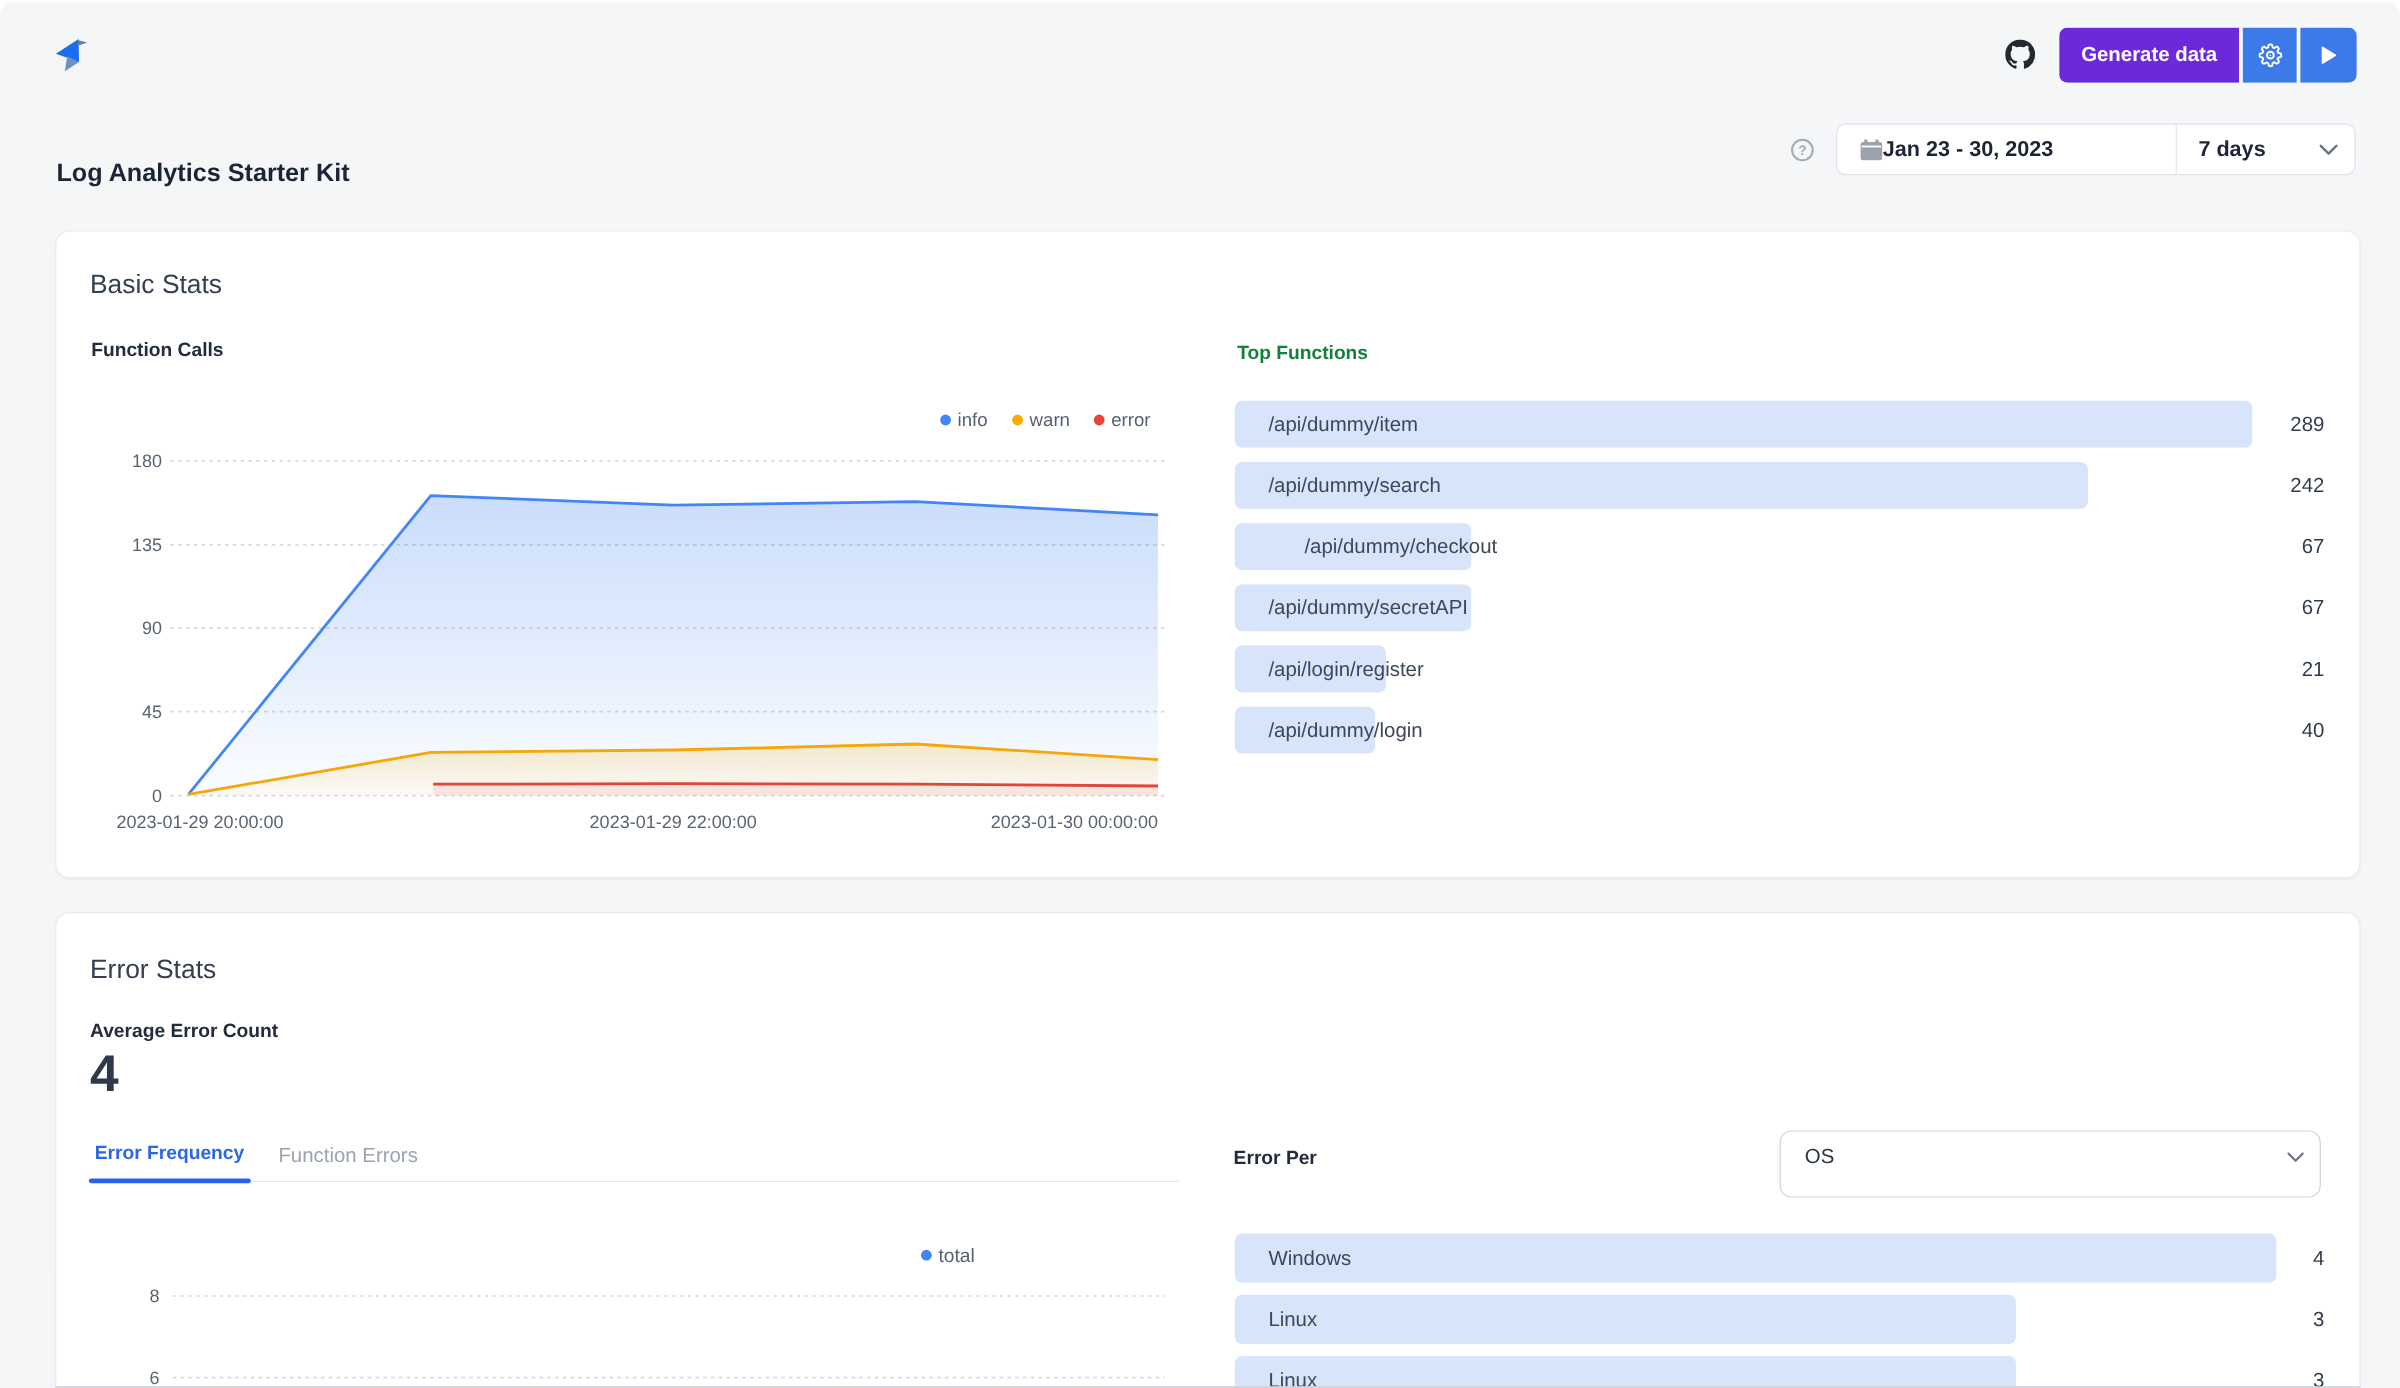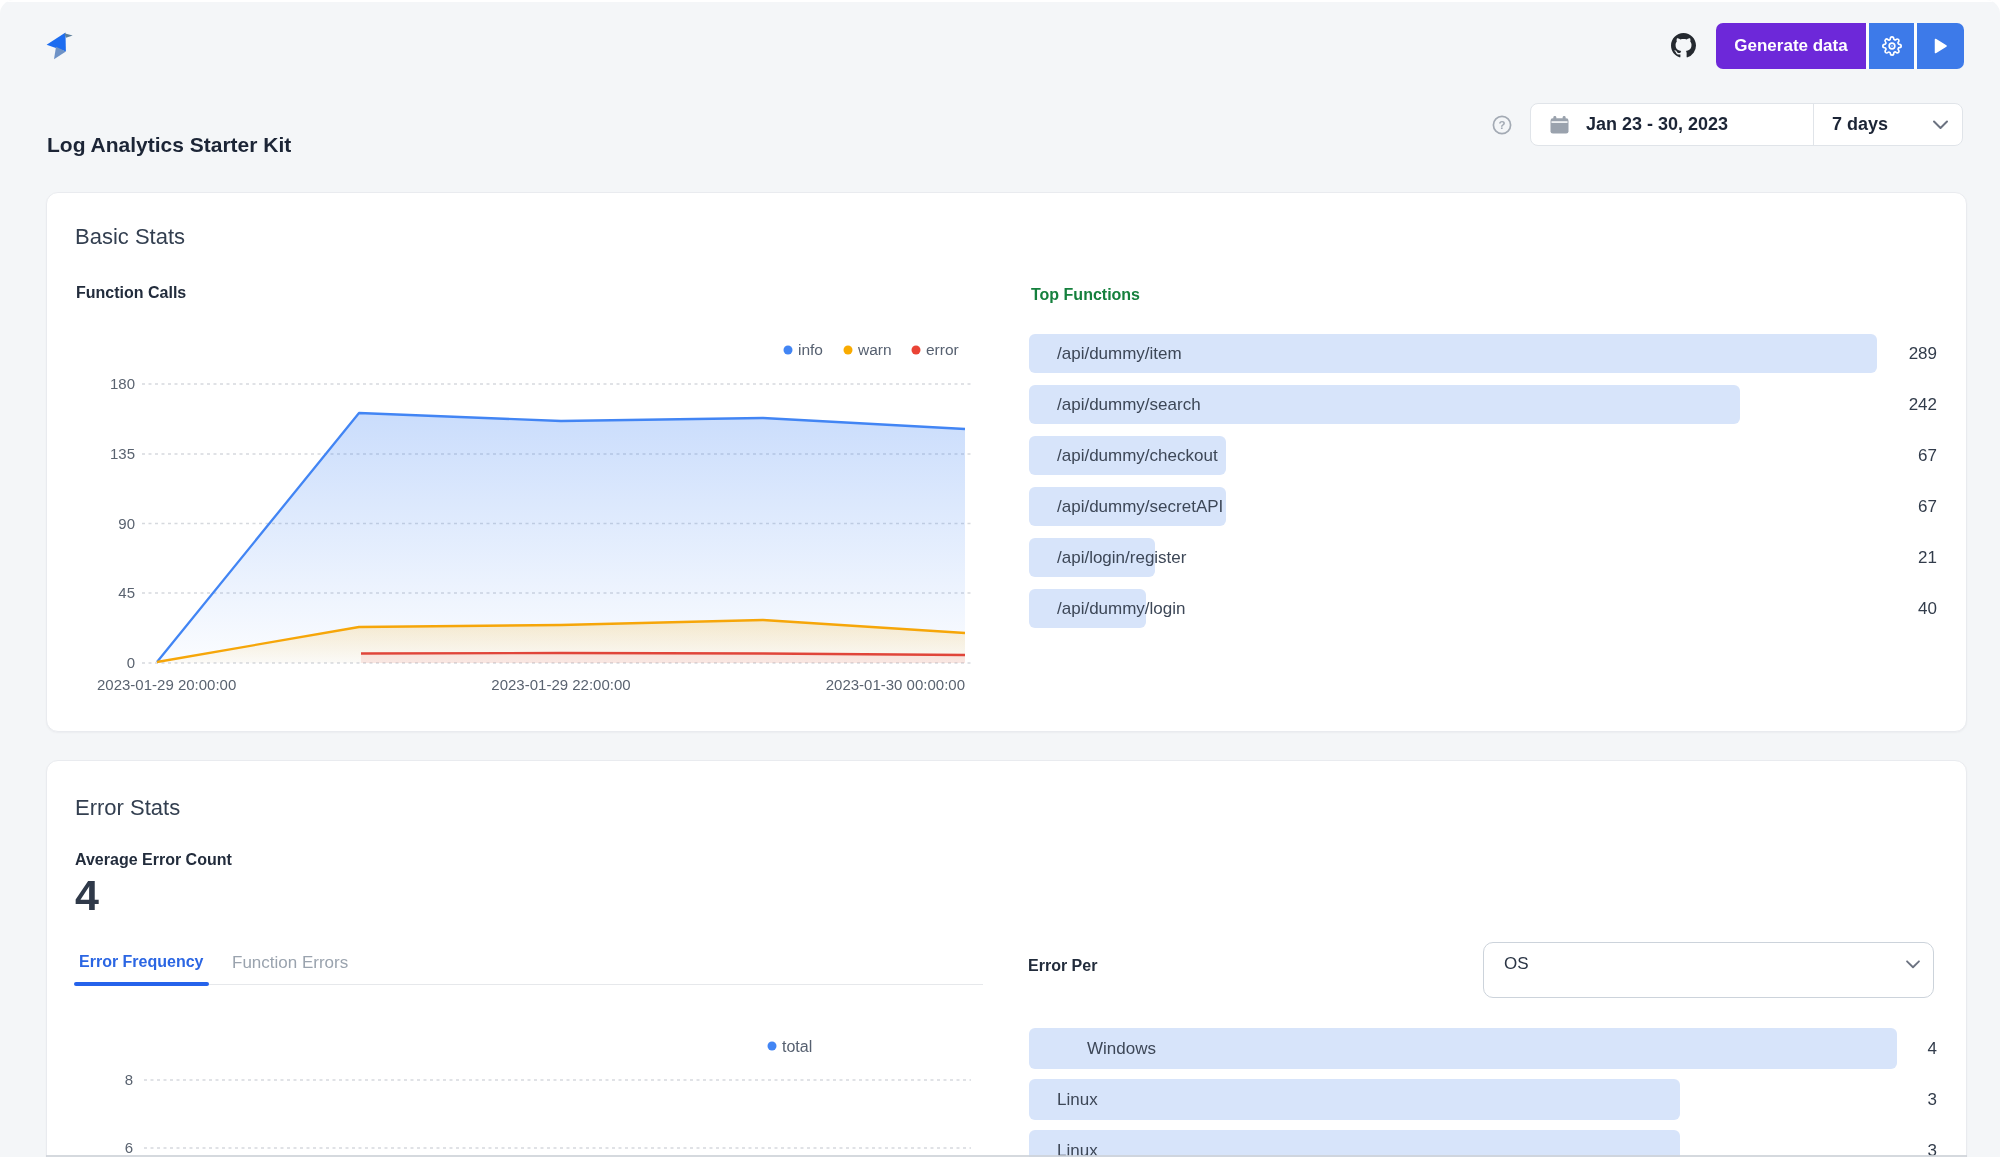--- a/index.html
+++ b/index.html
@@ -51,21 +51,21 @@
       <text x="10" y="14.3" font-size="11.5" font-weight="bold" fill="#a3aab4" text-anchor="middle" font-family="Liberation Sans, sans-serif">?</text>
     </svg>
 
   <div class="abs" style="left:1530px;top:103px;width:433px;height:43px;background:#fff;border:1px solid #e0e4e9;border-radius:8px;box-sizing:border-box;display:flex;align-items:center;">
     <svg style="margin-left:19px;" width="19" height="18" viewBox="0 0 20 19" fill="#9aa2ad">
       <rect x="0.5" y="2.5" width="19" height="16" rx="2.5"></rect>
       <rect x="3.6" y="0" width="3" height="5" rx="1.2"></rect>
       <rect x="13.4" y="0" width="3" height="5" rx="1.2"></rect>
       <rect x="1.5" y="5.6" width="17" height="1.6" fill="#ffffff"></rect>
     </svg>
-    <div style="margin-left:17px;font-size:18px;font-weight:bold;color:#1c2536;">Jan 23 - 30, 2023</div>
+    <div style="font-size:18px;font-weight:bold;color:#1c2536;">Jan 23 - 30, 2023</div>
     <div style="position:absolute;left:282px;top:0;width:1px;height:41px;background:#e0e4e9;"></div>
     <div style="position:absolute;left:301px;font-size:18px;font-weight:bold;color:#1c2536;">7 days</div>
     <svg style="position:absolute;left:401px;top:15px;" width="17" height="12" viewBox="0 0 17 12" fill="none" stroke="#6b7280" stroke-width="2" stroke-linecap="round" stroke-linejoin="round">
         <path d="M2 2.5 L8.5 9 L15 2.5"></path>
       </svg>
   </div>
 
   <div class="card" style="top:192px;height:540px;"></div>
   <div class="abs" style="left:75px;top:224px;font-size:22px;font-weight:500;color:#333f50;">Basic Stats</div>
   <div class="abs" style="left:76px;top:284px;font-size:16px;font-weight:bold;color:#222c3c;">Function Calls</div>
@@ -118,21 +118,21 @@
   </svg>
 
   <div class="abs" style="left:1031px;top:286px;font-size:16px;font-weight:bold;color:#15803d;">Top Functions</div>
   <div class="bar" style="left:1029px;top:334px;width:848px;"></div>
     <div class="barlabel" style="left:1029px;top:334px;">/api/dummy/item</div>
     <div class="barval" style="left:1877px;top:334px;">289</div>
   <div class="bar" style="left:1029px;top:385px;width:711px;"></div>
     <div class="barlabel" style="left:1029px;top:385px;">/api/dummy/search</div>
     <div class="barval" style="left:1877px;top:385px;">242</div>
   <div class="bar" style="left:1029px;top:436px;width:197px;"></div>
-    <div class="barlabel" style="left:1029px;top:436px;">/api/dummy/checkout</div>
+    <div class="barlabel" style="left:1059px;top:436px;">/api/dummy/checkout</div>
     <div class="barval" style="left:1877px;top:436px;">67</div>
   <div class="bar" style="left:1029px;top:487px;width:197px;"></div>
     <div class="barlabel" style="left:1029px;top:487px;">/api/dummy/secretAPI</div>
     <div class="barval" style="left:1877px;top:487px;">67</div>
   <div class="bar" style="left:1029px;top:538px;width:126px;"></div>
     <div class="barlabel" style="left:1029px;top:538px;">/api/login/register</div>
     <div class="barval" style="left:1877px;top:538px;">21</div>
   <div class="bar" style="left:1029px;top:589px;width:117px;"></div>
     <div class="barlabel" style="left:1029px;top:589px;">/api/dummy/login</div>
     <div class="barval" style="left:1877px;top:589px;">40</div>
@@ -162,21 +162,21 @@
 
   <div class="abs" style="left:1028px;top:957px;font-size:16px;font-weight:bold;color:#222c3c;">Error Per</div>
   <div class="abs" style="left:1483px;top:942px;width:451px;height:56px;background:#fff;border:1px solid #ccd3db;border-radius:10px;box-sizing:border-box;padding-left:28px;">
     <div style="position:absolute;left:20px;top:11px;font-size:17px;font-weight:500;color:#2a3444;">OS</div>
     <svg style="position:absolute;left:421px;top:16px;" width="16" height="11" viewBox="0 0 17 12" fill="none" stroke="#6b7280" stroke-width="2" stroke-linecap="round" stroke-linejoin="round">
         <path d="M2 2.5 L8.5 9 L15 2.5"></path>
       </svg>
   </div>
 
   <div class="bar" style="left:1029px;top:1028px;width:868px;height:41px;"></div>
-    <div class="barlabel" style="left:1029px;top:1028px;line-height:41px;margin-left:30px;">Windows</div>
+    <div class="barlabel" style="left:1029px;top:1028px;line-height:41px;">Windows</div>
     <div class="barval" style="left:1877px;top:1028px;line-height:41px;">4</div>
   <div class="bar" style="left:1029px;top:1079px;width:651px;height:41px;"></div>
     <div class="barlabel" style="left:1029px;top:1079px;line-height:41px;">Linux</div>
     <div class="barval" style="left:1877px;top:1079px;line-height:41px;">3</div>
   <div class="bar" style="left:1029px;top:1130px;width:651px;height:41px;"></div>
     <div class="barlabel" style="left:1029px;top:1130px;line-height:41px;">Linux</div>
     <div class="barval" style="left:1877px;top:1130px;line-height:41px;">3</div>
 
   <div class="abs" style="left:46px;top:1155px;width:1921px;height:2px;background:#ced2d8;opacity:0.85;"></div>
 </div>

